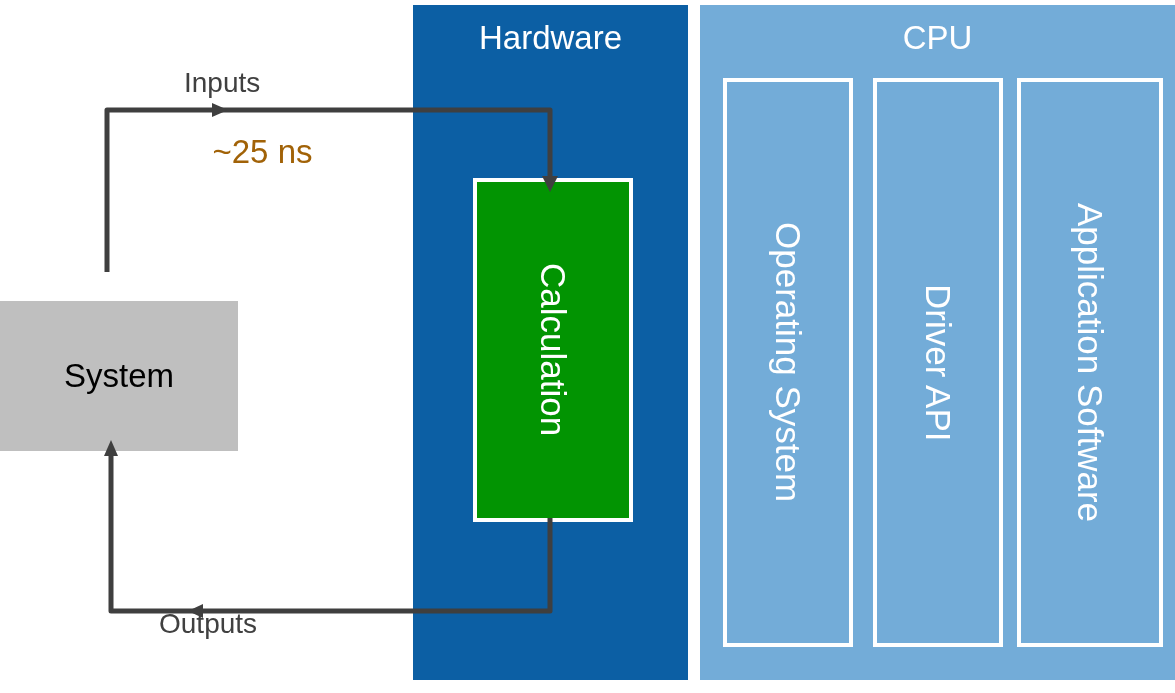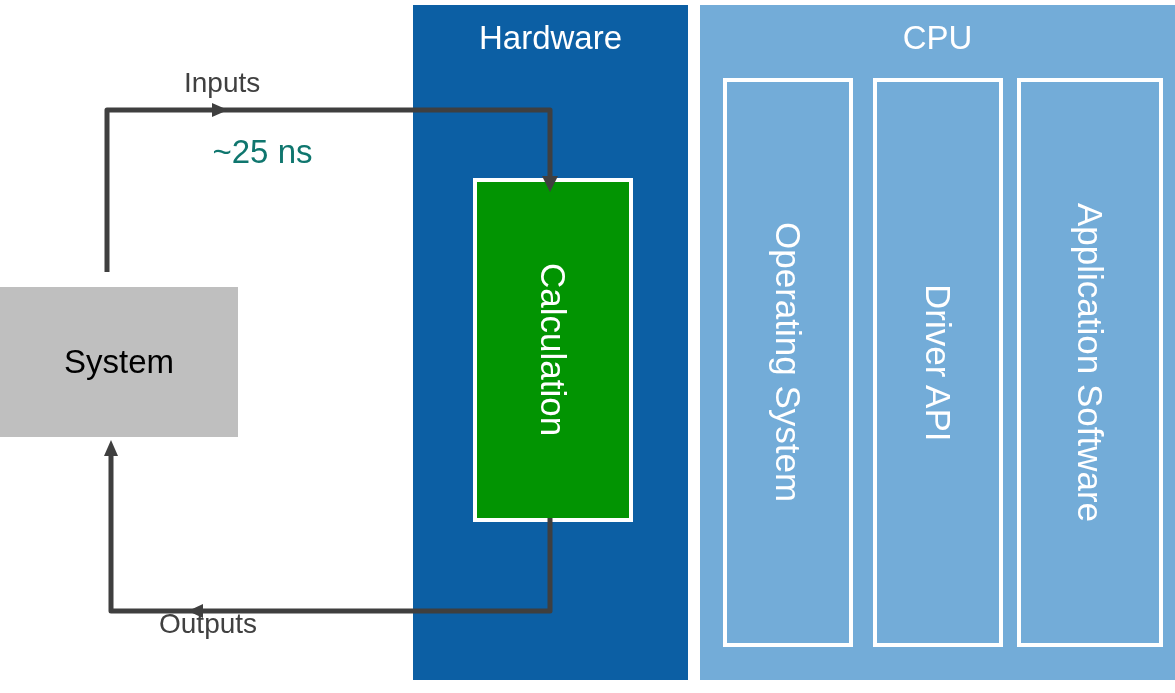--- a/index.html
+++ b/index.html
@@ -16,26 +16,26 @@
       left: 473px; top: 178px; width: 152px; height: 336px;
       background: #029402; border: 4px solid #ffffff; box-sizing: content-box;
     }
     .calc-box, .cpu-box { display: flex; align-items: center; justify-content: center; }
     .vtext { writing-mode: vertical-rl; color: #ffffff; font-size: 35px; white-space: nowrap; }
     .cpu-box { top: 78px; height: 561px; background: #73acd8; border: 4px solid #ffffff; }
     .cpu-box-os { left: 723px; width: 122px; }
     .cpu-box-drv { left: 873px; width: 122px; }
     .cpu-box-app { left: 1017px; width: 138px; }
     .sys-box {
-      left: 0; top: 287px; width: 238px; height: 150px; background: #bfbfbf;
+      left: 0; top: 301px; width: 238px; height: 150px; background: #bfbfbf;
       display: flex; align-items: center; justify-content: center; text-align: center;
       color: #000000; font-size: 33px; line-height: 44px;
     }
     .label { color: #404040; font-size: 28px; }
-    .resp { left: 150px; top: 130px; width: 225px; text-align: center; color: #0f766e; font-size: 33px; line-height: 44px; }
+    .resp { left: 150px; top: 130px; width: 225px; text-align: center; color: #a16207; font-size: 33px; line-height: 44px; }
     svg.wires { position: absolute; left: 0; top: 0; }
   </style>
 </head>
 <body>
 
 <div class="abs panel-hw">
   <div class="panel-title">Hardware</div>
 </div>
 
 <div class="abs panel-cpu">

